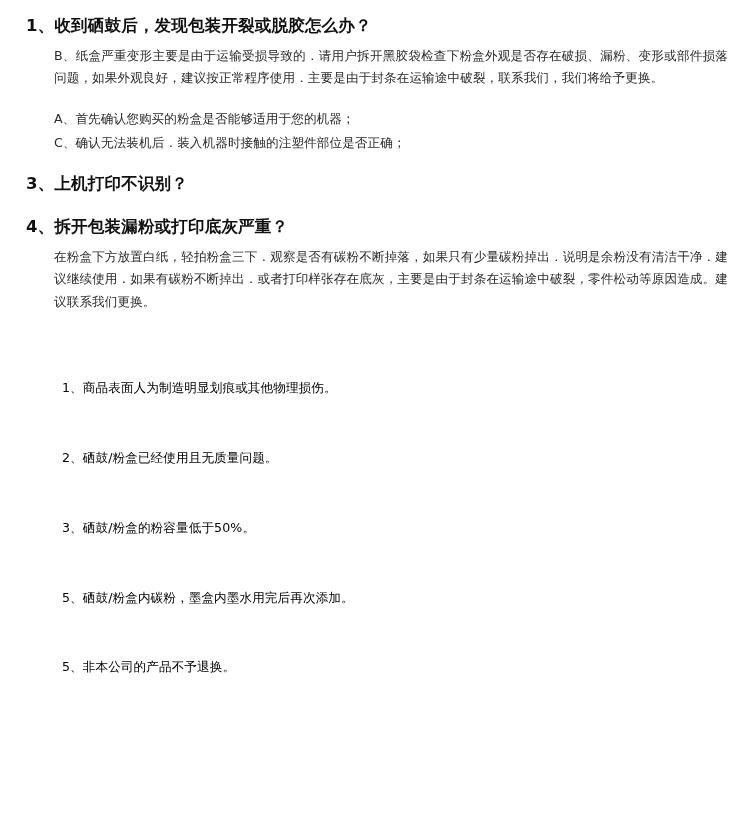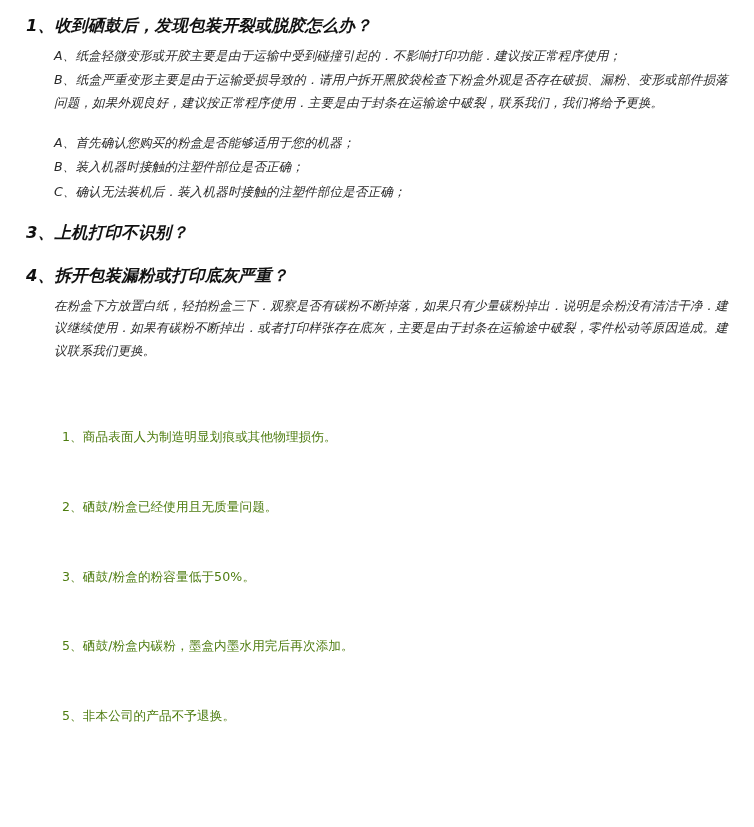--- a/index.html
+++ b/index.html
@@ -16,21 +16,20 @@
   }
   .page {
     width: 754px;
     height: 827px;
     box-sizing: border-box;
     padding: 14px 18px 0 26px;
     position: relative;
   }
   .faq-block {
     margin-bottom: 6px;
-    font-style: italic;
   }
   .faq-q {
     font-size: 16.5px;
     font-weight: bold;
     color: #111111;
     line-height: 1.5;
     letter-spacing: 0.2px;
     margin: 0 0 6px 0;
   }
   .faq-body {
@@ -47,44 +46,42 @@
   }
   .spacer-12 { height: 12px; }
 
   .terms {
     margin-top: 26px;
     padding-left: 36px;
   }
   .terms-item {
     font-size: 12.6px;
     line-height: 2.05;
-    color: #4d7c0f;
+    color: #000000;
     letter-spacing: 0.1px;
     margin-top: 44px;
   }
 </style>
 </head>
 <body>
 
 <div class="page">
 
   <div class="faq-block">
     <p class="faq-q">1、收到硒鼓后，发现包装开裂或脱胶怎么办？</p>
     <div class="faq-body">
-      <p class="faq-p">A、纸盒轻微变形或开胶主要是由于运输中受到碰撞引起的．不影响打印功能．建议按正常程序使用；</p>
       <p class="faq-p">B、纸盒严重变形主要是由于运输受损导致的．请用户拆开黑胶袋检查下粉盒外观是否存在破损、漏粉、变形或部件损落问题，如果外观良好，建议按正常程序使用．主要是由于封条在运输途中破裂，联系我们，我们将给予更换。</p>
     </div>
   </div>
 
   <div class="spacer-12"></div>
 
   <div class="faq-block">
     <div class="faq-body">
       <p class="faq-p">A、首先确认您购买的粉盒是否能够适用于您的机器；</p>
-      <p class="faq-p">B、装入机器时接触的注塑件部位是否正确；</p>
       <p class="faq-p">C、确认无法装机后．装入机器时接触的注塑件部位是否正确；</p>
     </div>
   </div>
 
   <div class="spacer-12"></div>
 
   <div class="faq-block">
     <p class="faq-q">3、上机打印不识别？</p>
   </div>
 

